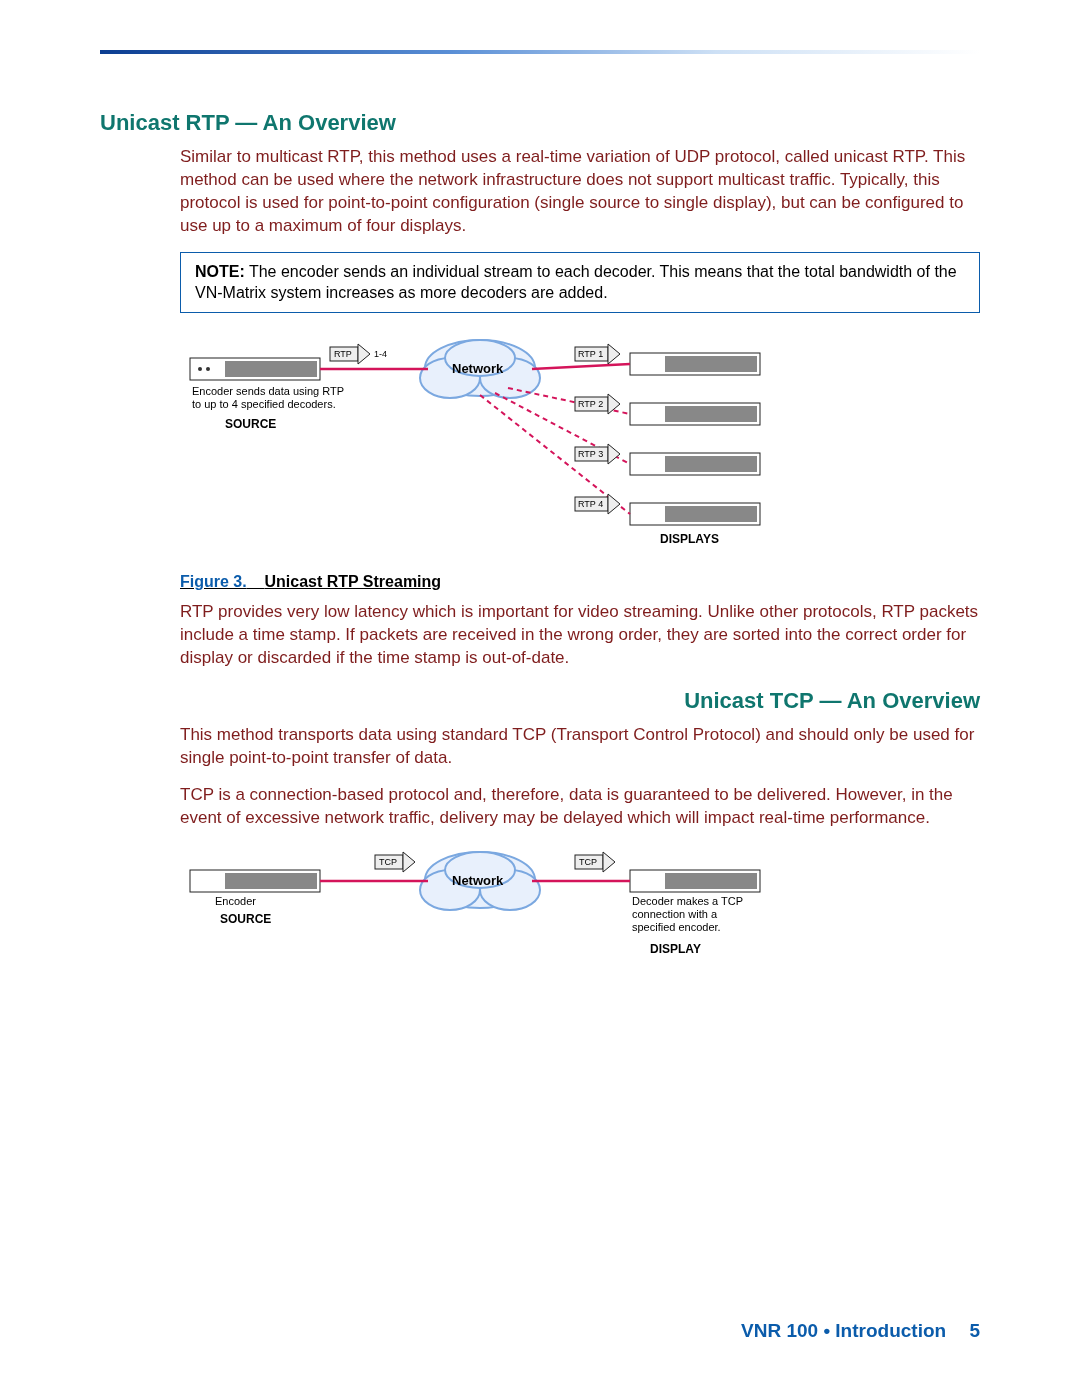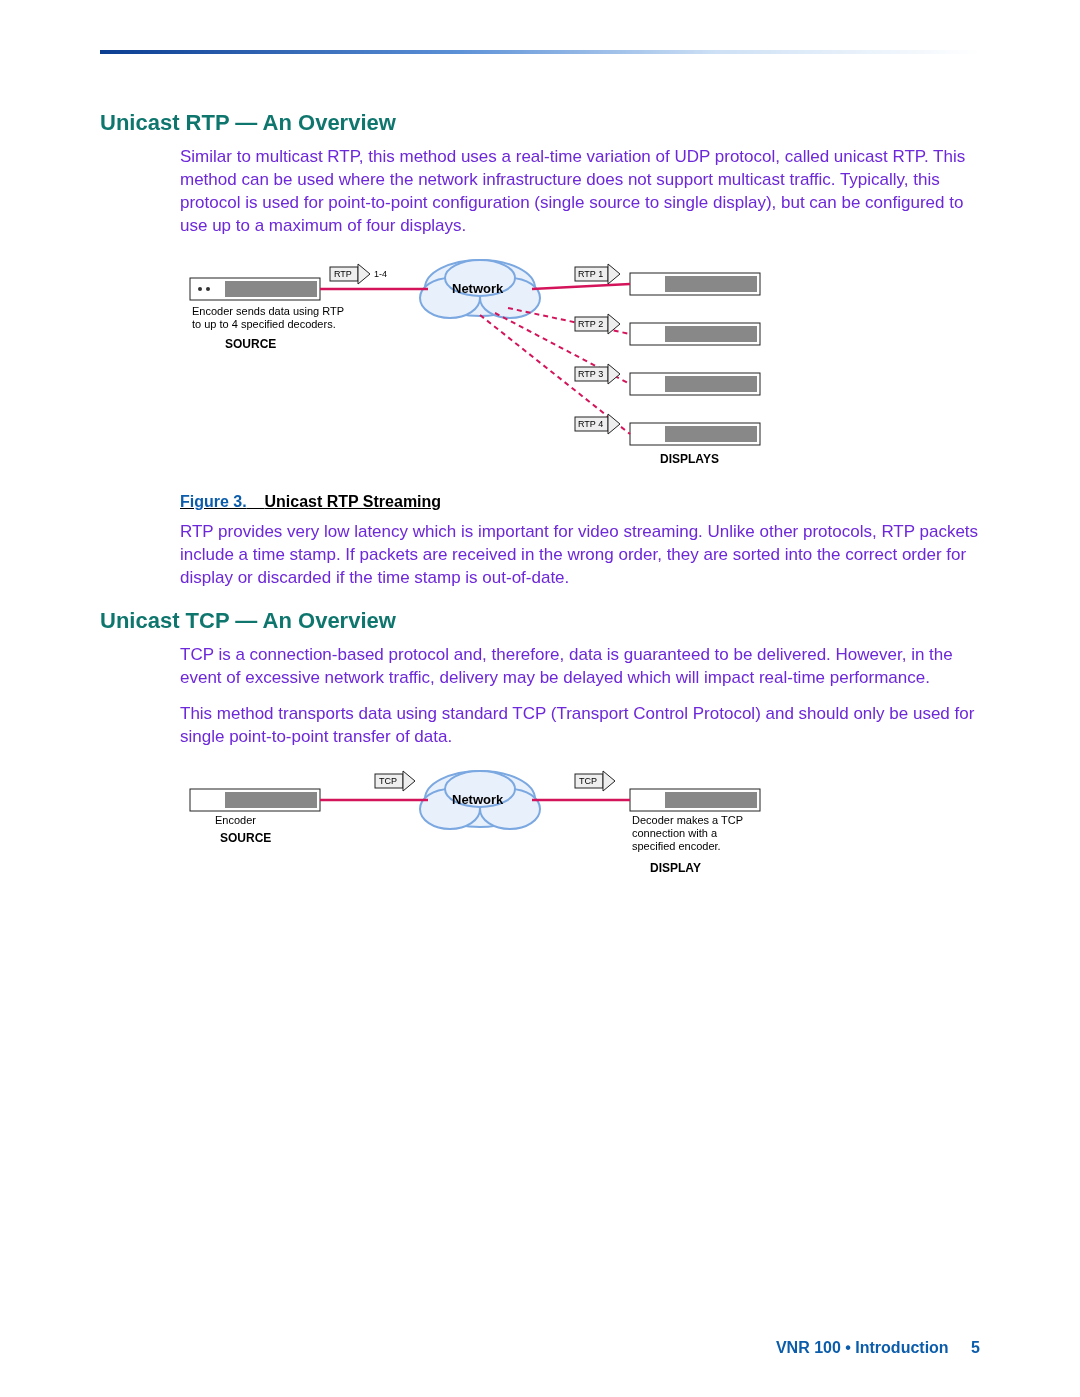--- a/index.html
+++ b/index.html
@@ -32,21 +32,21 @@
     font-weight: bold;
     margin-bottom: 10px;
   }
   .indent {
     margin-left: 80px;
   }
   p {
     font-size: 17px;
     line-height: 1.35;
     margin-bottom: 14px;
-    color: #6d28d9;
+    color: #7f1d1d;
   }
   .note-box {
     border: 1.5px solid #0b5cab;
     padding: 8px 14px;
     margin: 10px 0 20px 0;
     font-size: 16px;
     line-height: 1.35;
   }
   .note-box strong { font-weight: bold; }
   .figure-caption {
@@ -88,38 +88,42 @@
     stroke: #222;
     stroke-width: 1;
   }
   .arrow-head { fill: #eee; stroke: #222; stroke-width: 1; }
   .svg-text-sm { font: 9px Arial; fill: #000; }
   .svg-text-md { font: bold 12px Arial; fill: #000; }
   .svg-text-net { font: bold 13px Arial; fill: #000; }
   .svg-text-cap { font: 11px Arial; fill: #000; }
   .footer {
     position: absolute;
-    bottom: 40px;
+    bottom: 55px;
     right: 100px;
-    font-size: 16px;
+    font-size: 19px;
   }
   .footer .ft { color: #0b5cab; font-weight: bold; }
   .footer .pg { color: #0b5cab; font-weight: bold; margin-left: 18px; }
 </style>
 </head>
 <body>
 
 <div class="page">
   <div class="gradient-bar"></div>
   <div class="content">
 
     <h2>Unicast RTP — An Overview</h2>
     <div class="indent">
       <p>Similar to multicast RTP, this method uses a real-time variation of UDP protocol, called unicast RTP. This method can be used where the network infrastructure does not support multicast traffic. Typically, this protocol is used for point-to-point configuration (single source to single display), but can be configured to use up to a maximum of four displays.</p>
 
+      <div class="note-box">
+        <strong>NOTE:</strong>
+        <span>The encoder sends an individual stream to each decoder. This means that the total bandwidth of the VN-Matrix system increases as more decoders are added.</span>
+      </div>
 
       <div class="diagram">
         <svg width="620" height="220" viewBox="0 0 620 220">
 
           <g>
             <ellipse class="net-cloud" cx="300" cy="35" rx="55" ry="28"></ellipse>
             <ellipse class="net-cloud" cx="270" cy="45" rx="30" ry="20"></ellipse>
             <ellipse class="net-cloud" cx="330" cy="45" rx="30" ry="20"></ellipse>
             <ellipse class="net-cloud" cx="300" cy="25" rx="35" ry="18"></ellipse>
             <text class="svg-text-net" x="272" y="40">Network</text>
@@ -184,24 +188,24 @@
       </div>
 
       <div class="figure-caption">
         <span class="fig-num">Figure 3.</span>&nbsp;&nbsp;&nbsp;
         <span>Unicast RTP Streaming</span>
       </div>
 
       <p>RTP provides very low latency which is important for video streaming. Unlike other protocols, RTP packets include a time stamp. If packets are received in the wrong order, they are sorted into the correct order for display or discarded if the time stamp is out-of-date.</p>
     </div>
 
-    <h2 style="margin-top:18px;">Unicast TCP — An Overview</h2>
+    <h2 style="margin-top:18px;text-align:right;">Unicast TCP — An Overview</h2>
     <div class="indent">
+      <p>This method transports data using standard TCP (Transport Control Protocol) and should only be used for single point-to-point transfer of data.</p>
       <p>TCP is a connection-based protocol and, therefore, data is guaranteed to be delivered. However, in the event of excessive network traffic, delivery may be delayed which will impact real-time performance.</p>
-      <p>This method transports data using standard TCP (Transport Control Protocol) and should only be used for single point-to-point transfer of data.</p>
 
       <div class="diagram">
         <svg width="620" height="120" viewBox="0 0 620 120">
 
           <g>
             <ellipse class="net-cloud" cx="300" cy="35" rx="55" ry="28"></ellipse>
             <ellipse class="net-cloud" cx="270" cy="45" rx="30" ry="20"></ellipse>
             <ellipse class="net-cloud" cx="330" cy="45" rx="30" ry="20"></ellipse>
             <ellipse class="net-cloud" cx="300" cy="25" rx="35" ry="18"></ellipse>
             <text class="svg-text-net" x="272" y="40">Network</text>

